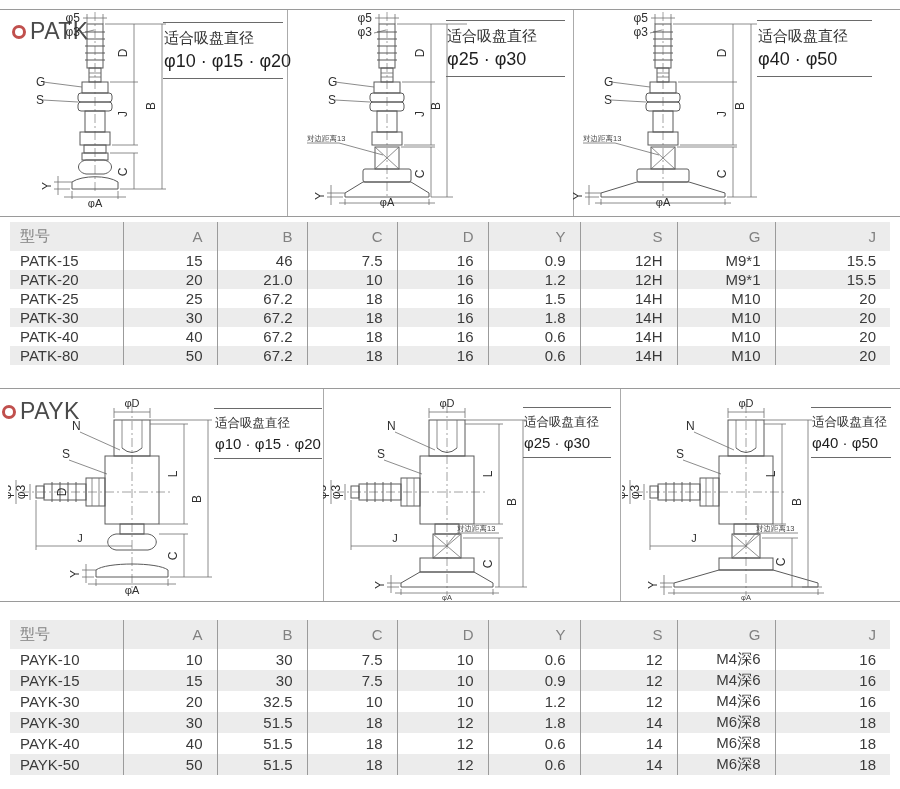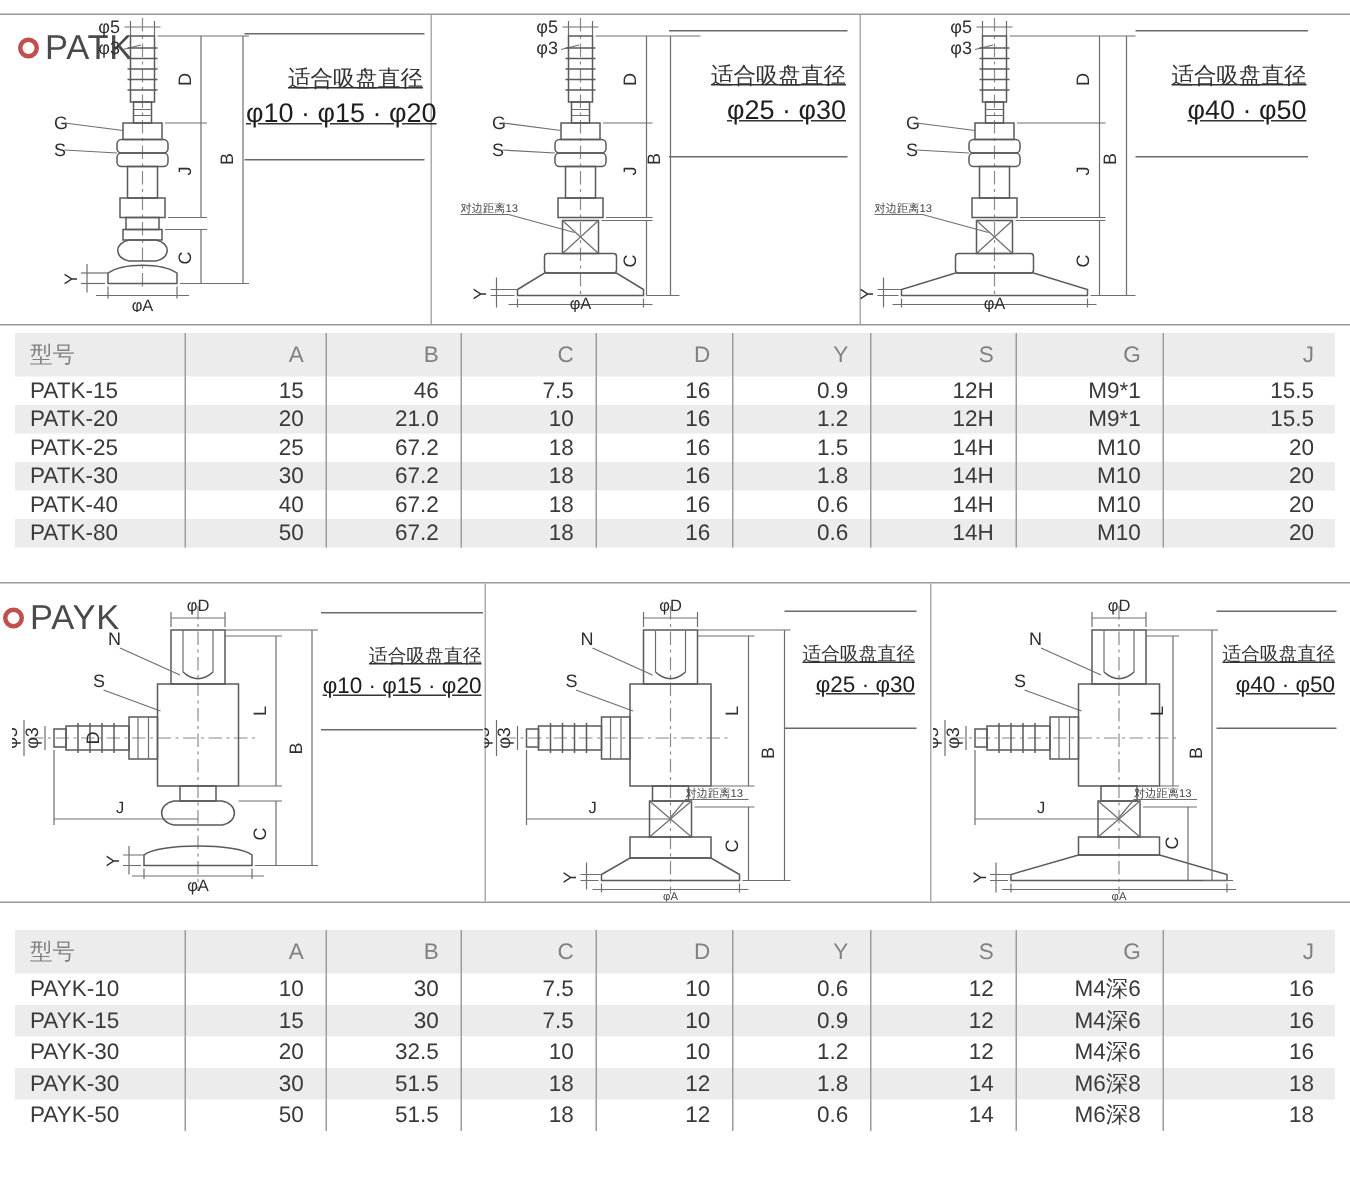--- a/index.html
+++ b/index.html
@@ -4,21 +4,21 @@
 <style>
   html,body{margin:0;padding:0;background:#fff;}
   .page{position:relative;width:900px;height:789px;background:#ffffff;overflow:hidden;
         font-family:"Liberation Sans",sans-serif;color:#333;}
   .hrule{position:absolute;left:0;width:900px;height:1px;background:#9a9a9a;}
   .vdiv{position:absolute;width:1px;background:#ababab;}
   .sec-title{position:absolute;display:flex;align-items:center;gap:4px;
              font-size:23px;color:#4a4a4a;letter-spacing:0.5px;}
   .bullet{width:8px;height:8px;border:3px solid #c0504d;border-radius:50%;background:#fff;display:inline-block;}
   .spec-box{position:absolute;border-top:1px solid #6a6a6a;border-bottom:1px solid #6a6a6a;
-            text-align:right;padding:20px 1px;text-decoration:underline;}
+            text-align:left;padding:6px 1px;}
   .spec-title{font-size:15px;color:#333;margin-bottom:3px;white-space:nowrap;}
   .spec-sizes{font-size:18px;color:#1e1e1e;font-weight:500;white-space:nowrap;}
   .spec-box.small .spec-title{font-size:12.5px;}
   .spec-box.small .spec-sizes{font-size:15px;}
   .draw{position:absolute;}
   .s{stroke:#5a5a5a;stroke-width:1;fill:none;}
   .dm{stroke:#6e6e6e;stroke-width:0.8;fill:none;}
   .cl{stroke:#8a8a8a;stroke-width:0.8;fill:none;stroke-dasharray:9 3 2 3;}
   .tx{font-family:"Liberation Sans",sans-serif;font-size:12px;fill:#2f2f2f;}
   .tp{font-family:"Liberation Sans",sans-serif;font-size:11px;fill:#2f2f2f;}
@@ -555,26 +555,37 @@
           <td>30</td>
           <td>51.5</td>
           <td>18</td>
           <td>12</td>
           <td>1.8</td>
           <td>14</td>
           <td>M6深8</td>
           <td>18</td>
         </tr>
         <tr>
-          <td class="first">PAYK-50</td>
-          <td>50</td>
+          <td class="first">PAYK-40</td>
+          <td>40</td>
           <td>51.5</td>
           <td>18</td>
           <td>12</td>
           <td>0.6</td>
           <td>14</td>
           <td>M6深8</td>
           <td>18</td>
         </tr>
+        <tr>
+          <td class="first">PAYK-50</td>
+          <td>50</td>
+          <td>51.5</td>
+          <td>18</td>
+          <td>12</td>
+          <td>0.6</td>
+          <td>14</td>
+          <td>M6深8</td>
+          <td>18</td>
+        </tr>
       </tbody>
   </table>
 
 </div>
 
 </body></html>

